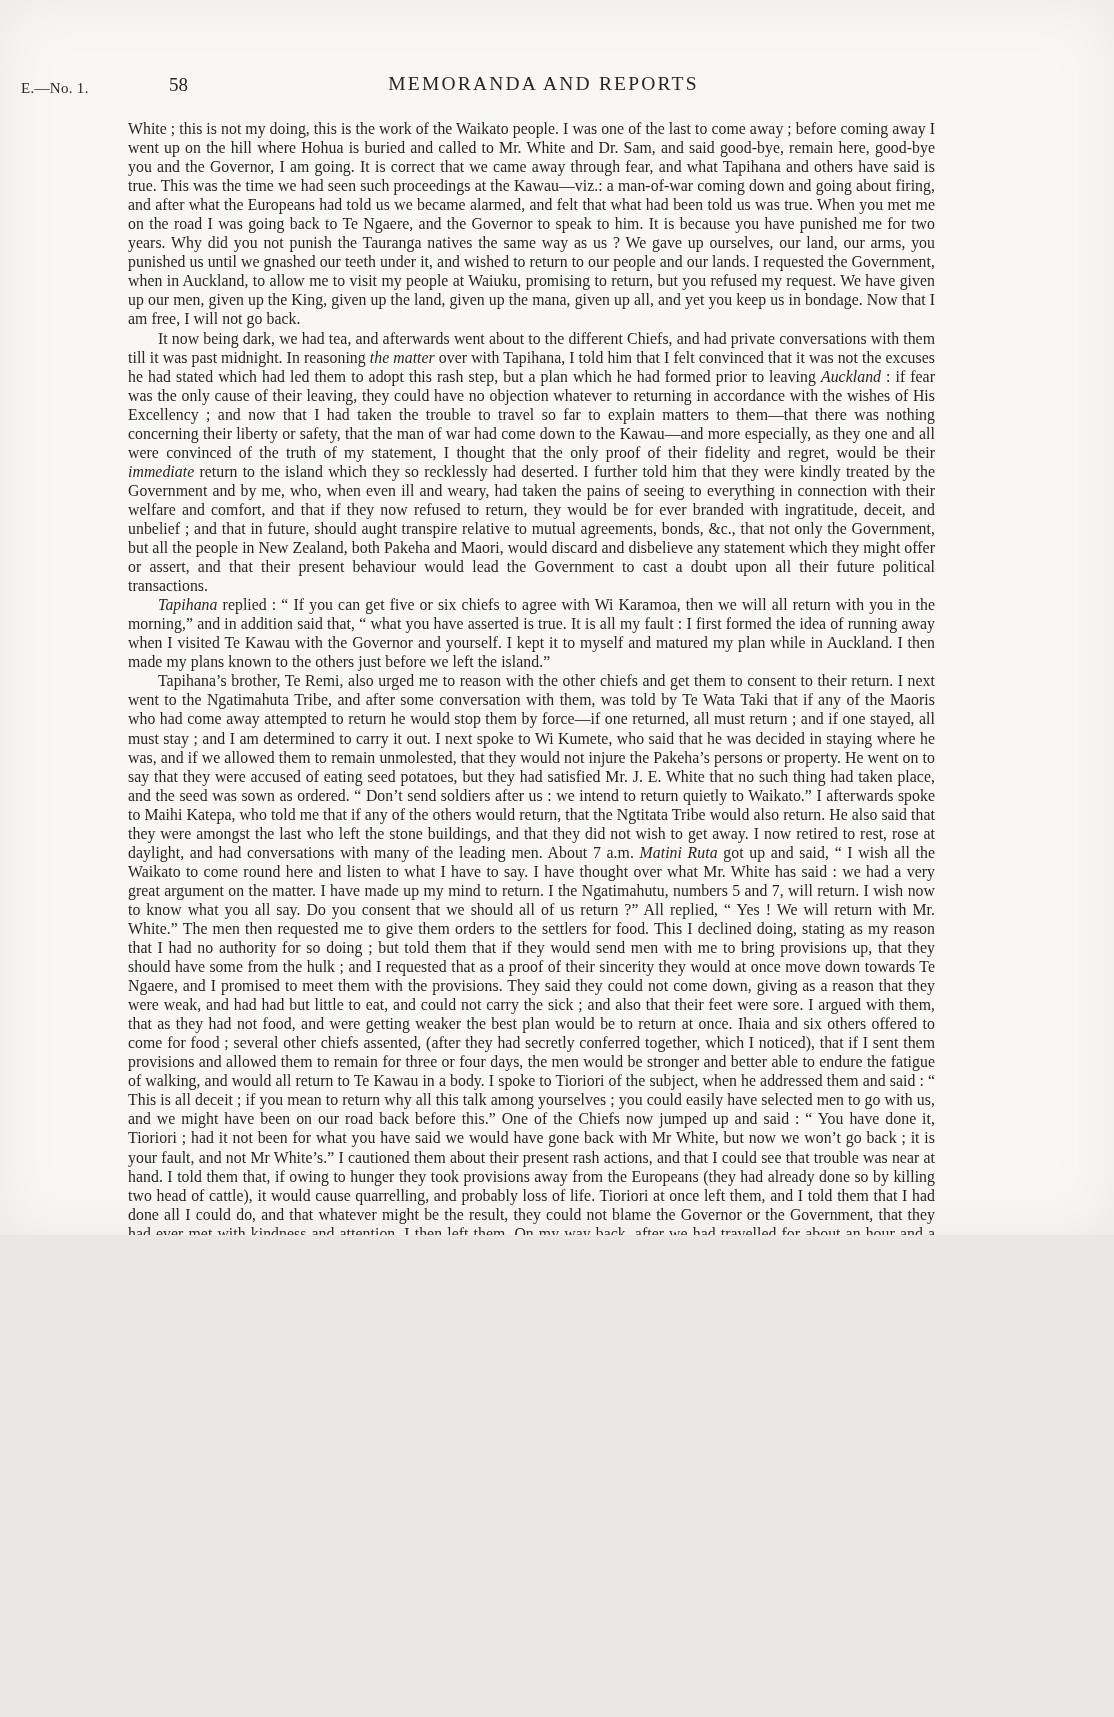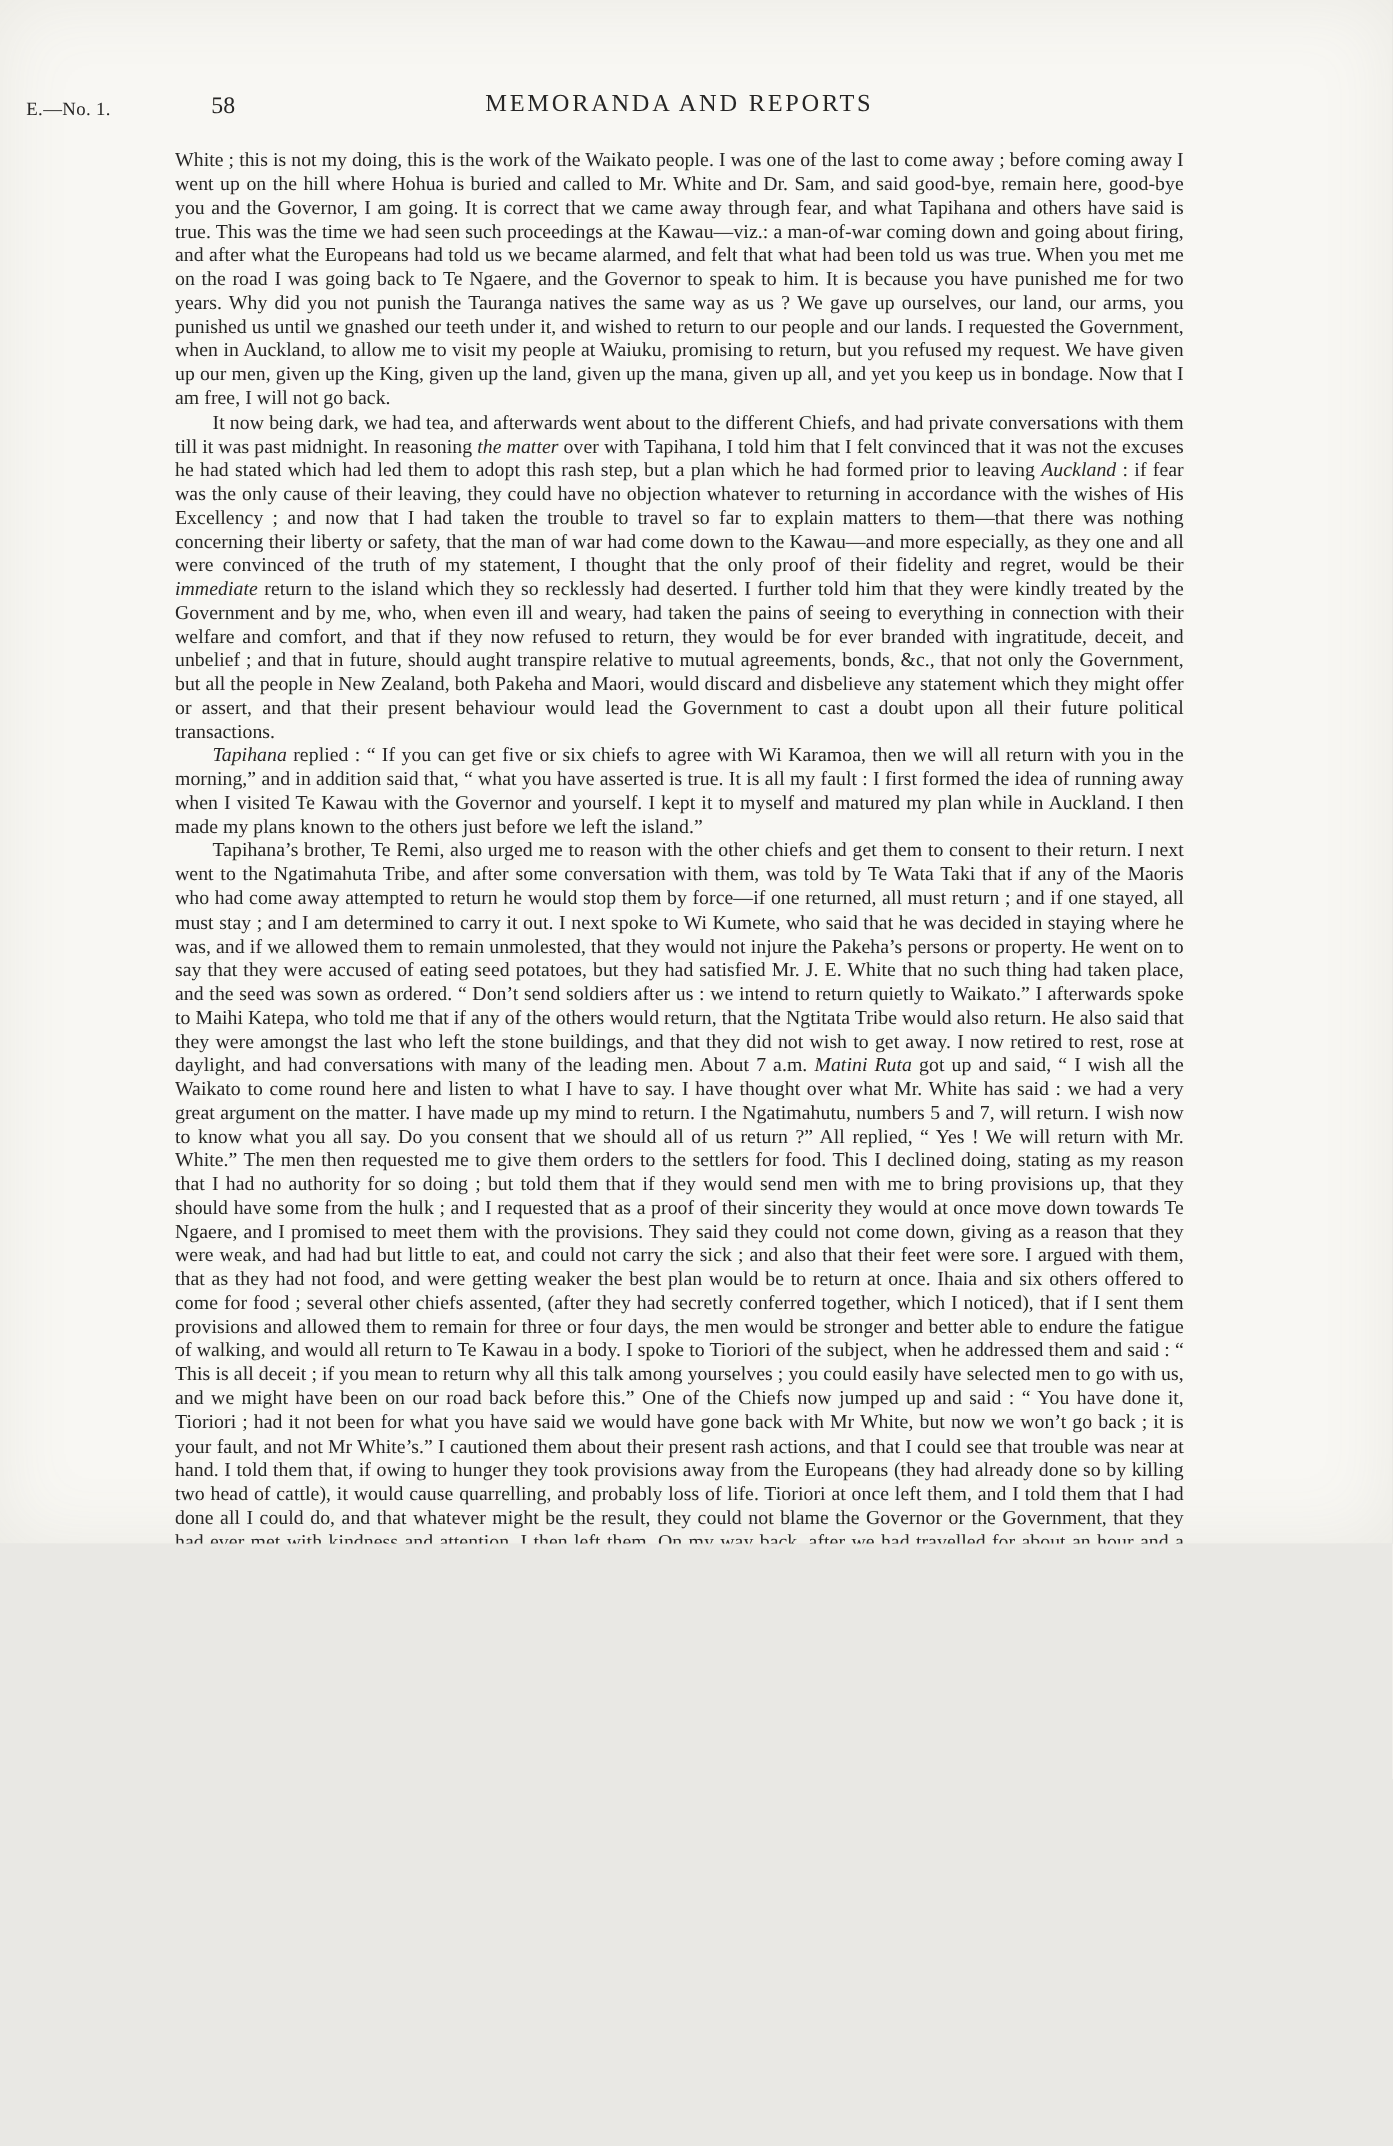--- a/index.html
+++ b/index.html
@@ -36,21 +36,21 @@
     top: 73px;
     width: 807px;
     text-align: center;
     font-size: 19.5px;
     font-weight: normal;
     letter-spacing: 2.2px;
     white-space: nowrap;
   }
   .text-column {
     position: absolute;
-    left: 140px;
+    left: 128px;
     top: 119px;
     width: 807px;
     font-size: 15.8px;
     line-height: 19.05px;
     text-align: justify;
     letter-spacing: 0.05px;
   }
   .para { margin: 0; }
   .para.indent { text-indent: 30px; }
   .para i { }

